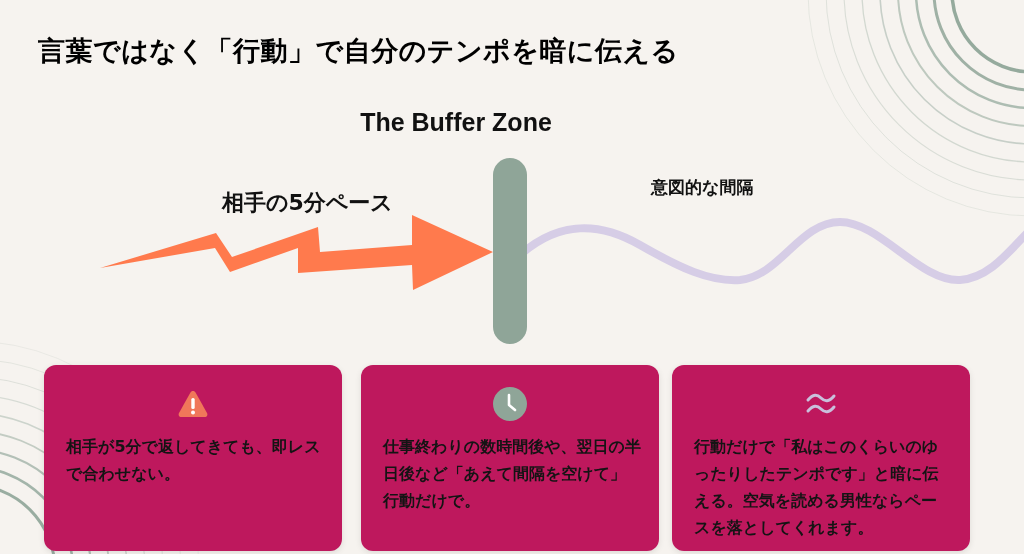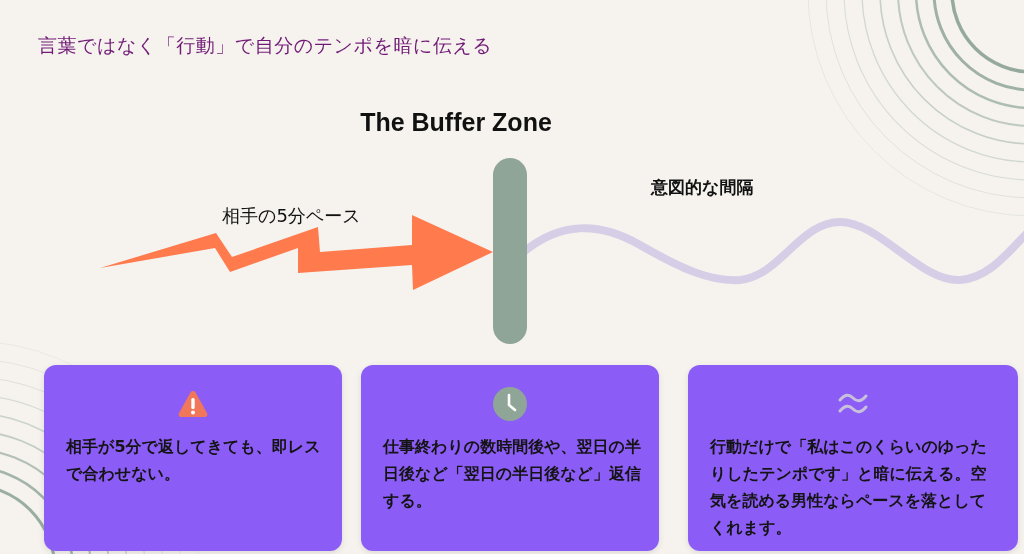--- a/index.html
+++ b/index.html
@@ -5,49 +5,49 @@
   html, body { margin:0; padding:0; }
   body {
     width:1024px; height:554px; overflow:hidden; position:relative;
     background:#f6f3ef;
     font-family:"DejaVu Sans", "Liberation Sans", sans-serif;
     color:#111;
   }
   .deco { position:absolute; left:0; top:0; width:1024px; height:554px; pointer-events:none; }
   .title {
     position:absolute; left:38px; top:33px;
-    font-size:19px; font-weight:normal; letter-spacing:0.5px; color:#701a75;
+    font-size:27px; font-weight:bold; letter-spacing:0.5px; color:#000000;
     white-space:nowrap;
   }
   .zone-title {
     position:absolute; left:0; width:912px; top:108px; text-align:center;
     font-family:"Liberation Sans", sans-serif;
     font-size:25px; font-weight:bold; color:#111;
   }
   .label-left {
     position:absolute; left:222px; top:188px;
-    font-size:18px; font-weight:normal; white-space:nowrap;margin-top:16px;
+    font-size:22px; font-weight:bold; white-space:nowrap;
   }
   .label-right {
     position:absolute; left:651px; top:176px;
     font-size:17px; font-weight:bold; white-space:nowrap;
   }
   .card {
     position:absolute; top:365px; width:298px; height:186px;
-    background:#8b5cf6; border-radius:12px;
+    background:#be185d; border-radius:12px;
     box-shadow:0 2px 6px rgba(0,0,0,0.10);
   }
   .card .icon { position:absolute; left:50%; transform:translateX(-50%); top:22px; width:34px; height:34px; }
   .card .text {
     position:absolute; left:22px; right:18px; top:68px;
     font-size:16px; font-weight:bold; line-height:27px; color:#141414;
   }
   #card1 { left:44px; }
   #card2 { left:361px; }
-  #card3 { left:688px;padding-left:32px; }
+  #card3 { left:672px; }
 </style>
 </head>
 <body>
 
 <svg class="deco" viewBox="0 0 1024 554">
   <g fill="none" stroke="#8fa598">
     <circle cx="1032" cy="-8" r="80" stroke-width="3.5" opacity="0.95"></circle>
     <circle cx="1032" cy="-8" r="98" stroke-width="3" opacity="0.85"></circle>
     <circle cx="1032" cy="-8" r="116" stroke-width="2.5" opacity="0.7"></circle>
     <circle cx="1032" cy="-8" r="134" stroke-width="2" opacity="0.55"></circle>
@@ -92,21 +92,21 @@
     <circle cx="17" cy="25.5" r="2" fill="#fff"></circle>
   </svg>
   <div class="text">相手が5分で返してきても、即レスで合わせない。</div>
 </div>
 
 <div class="card" id="card2">
   <svg class="icon" viewBox="0 0 34 34">
     <circle cx="17" cy="17" r="17" fill="#8fa598"></circle>
     <path d="M16 8 L16 18 L22 23" fill="none" stroke="#fff" stroke-width="2.6" stroke-linecap="round" stroke-linejoin="round"></path>
   </svg>
-  <div class="text">仕事終わりの数時間後や、翌日の半日後など「翌日の半日後など」返信する。</div>
+  <div class="text">仕事終わりの数時間後や、翌日の半日後など「あえて間隔を空けて」行動だけで。</div>
 </div>
 
 <div class="card" id="card3">
   <svg class="icon" viewBox="0 0 34 34">
     <path d="M4 13 C9 7 13 7 17 11 C21 15 25 15 30 9" fill="none" stroke="#c9c0dc" stroke-width="3" stroke-linecap="round"></path>
     <path d="M4 24 C9 18 13 18 17 22 C21 26 25 26 30 20" fill="none" stroke="#c9c0dc" stroke-width="3" stroke-linecap="round"></path>
   </svg>
   <div class="text">行動だけで「私はこのくらいのゆったりしたテンポです」と暗に伝える。空気を読める男性ならペースを落としてくれます。</div>
 </div>
 

